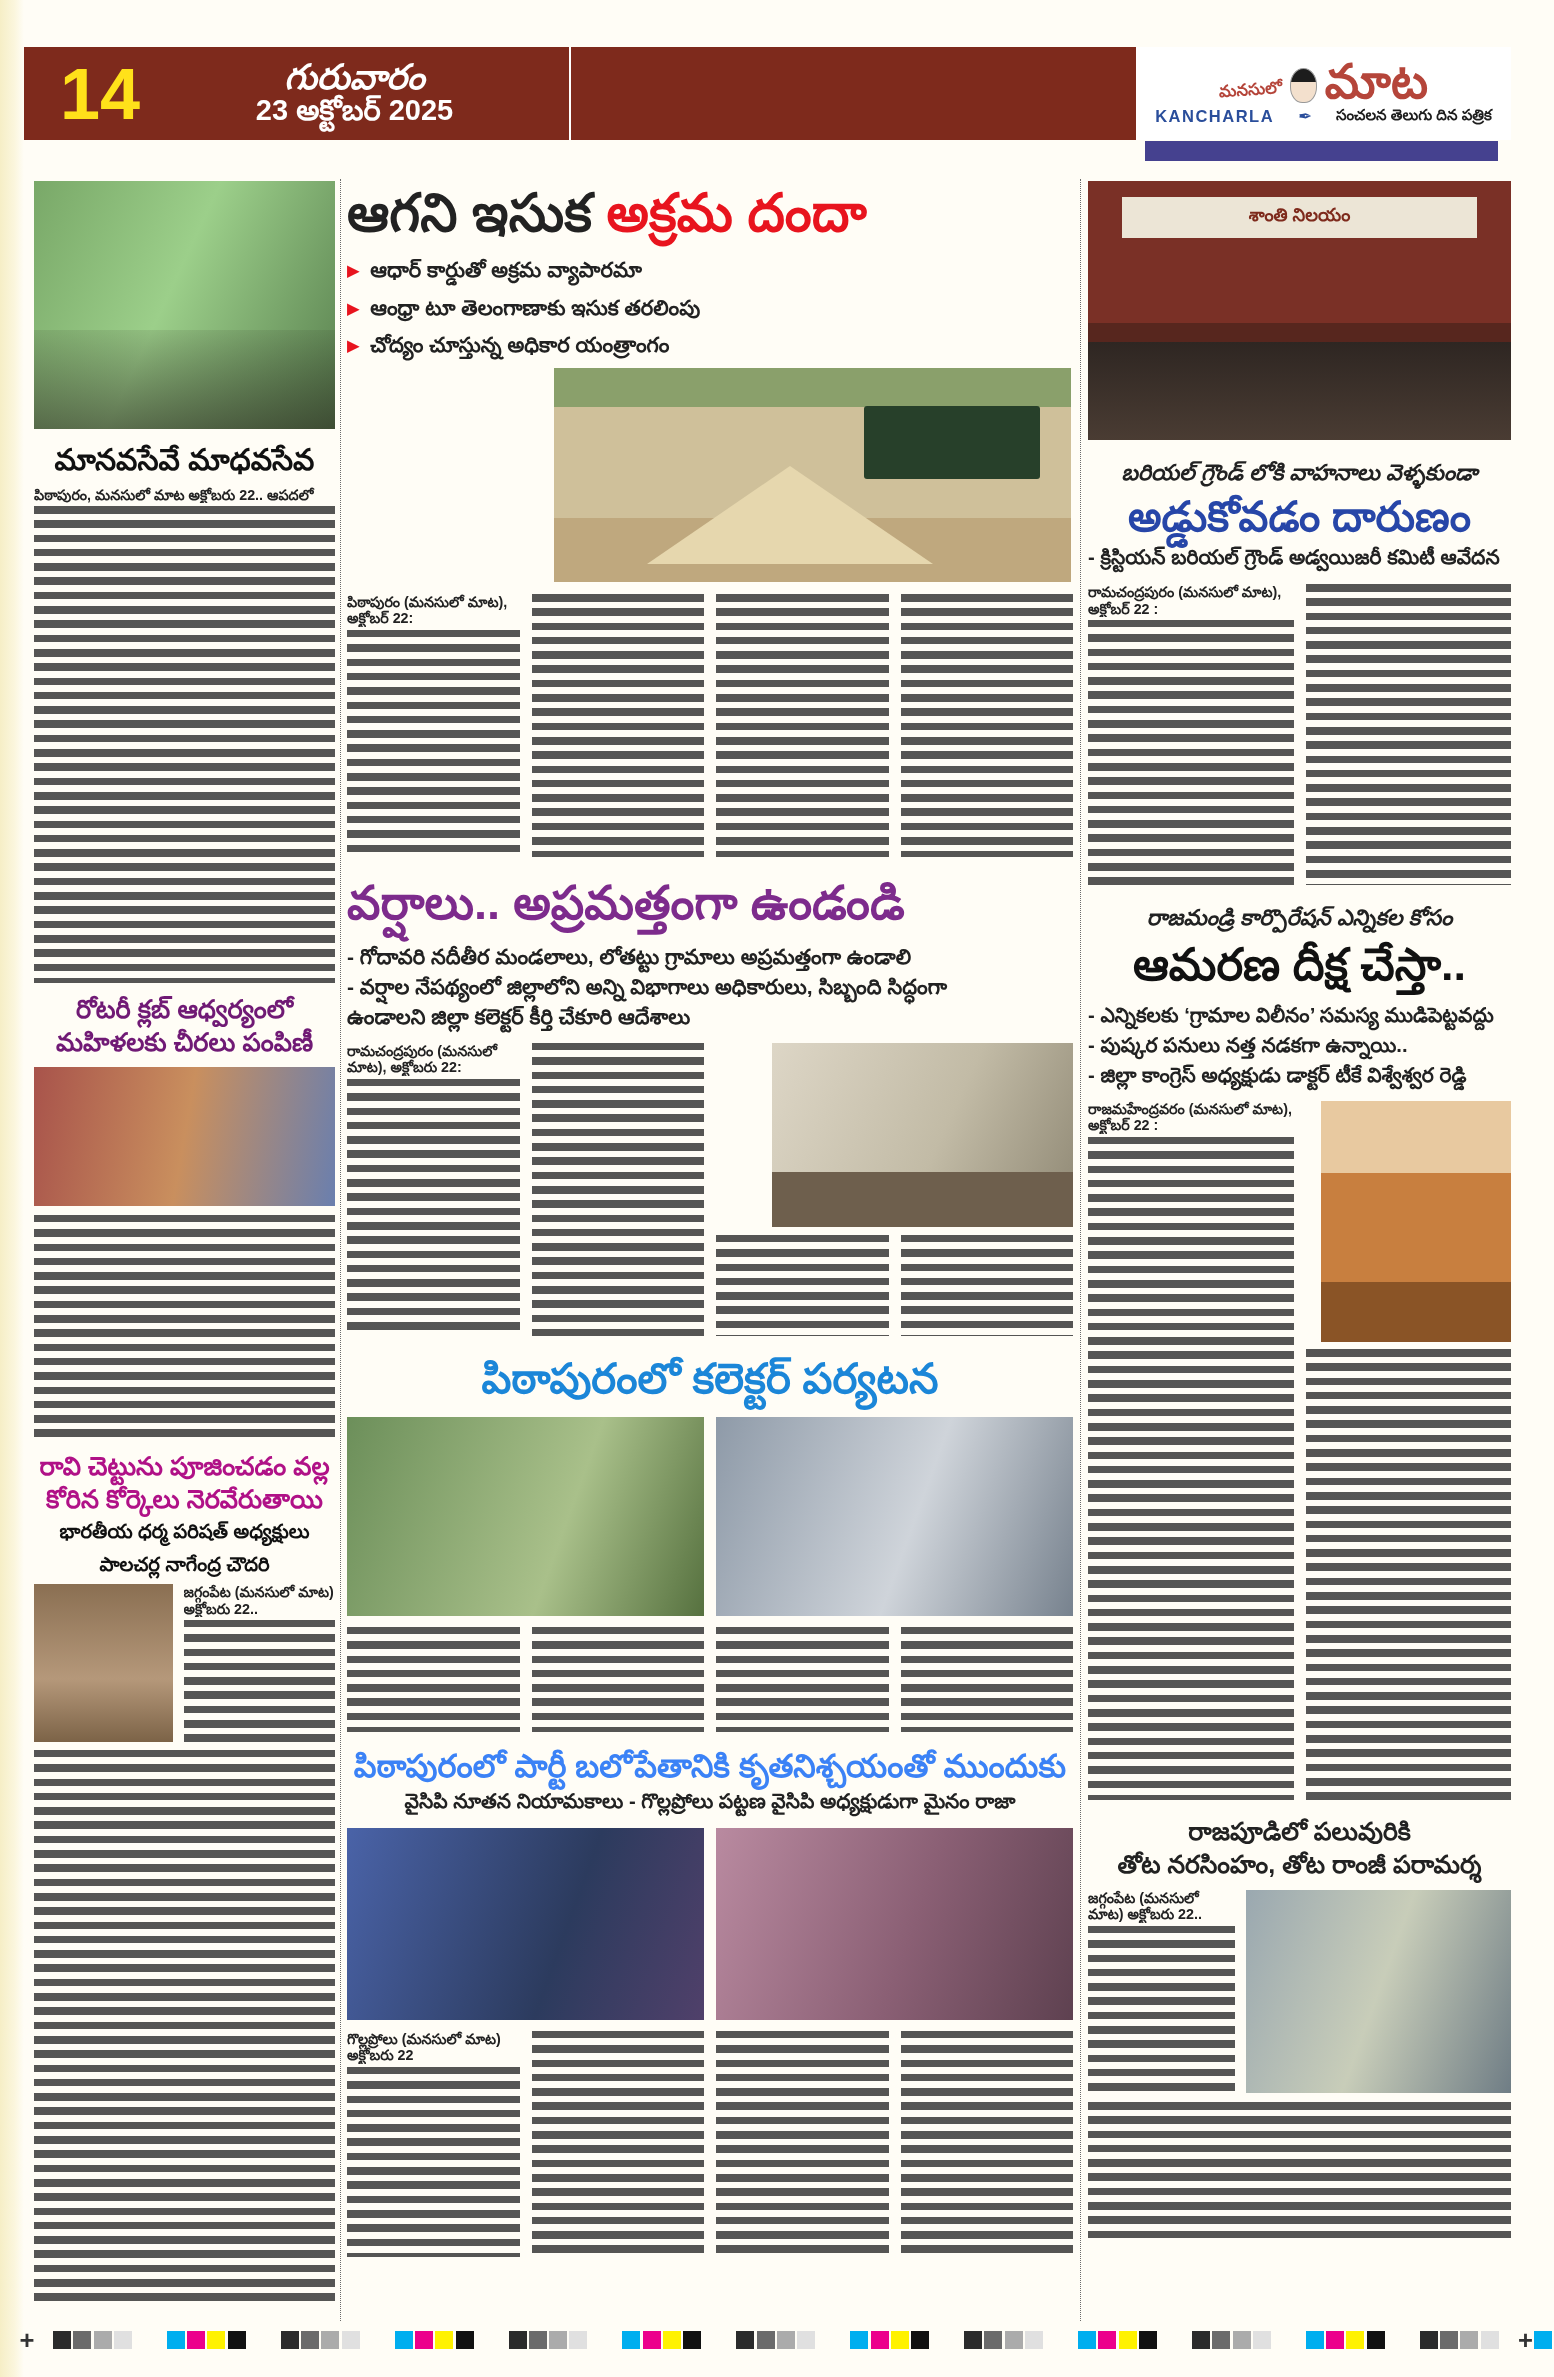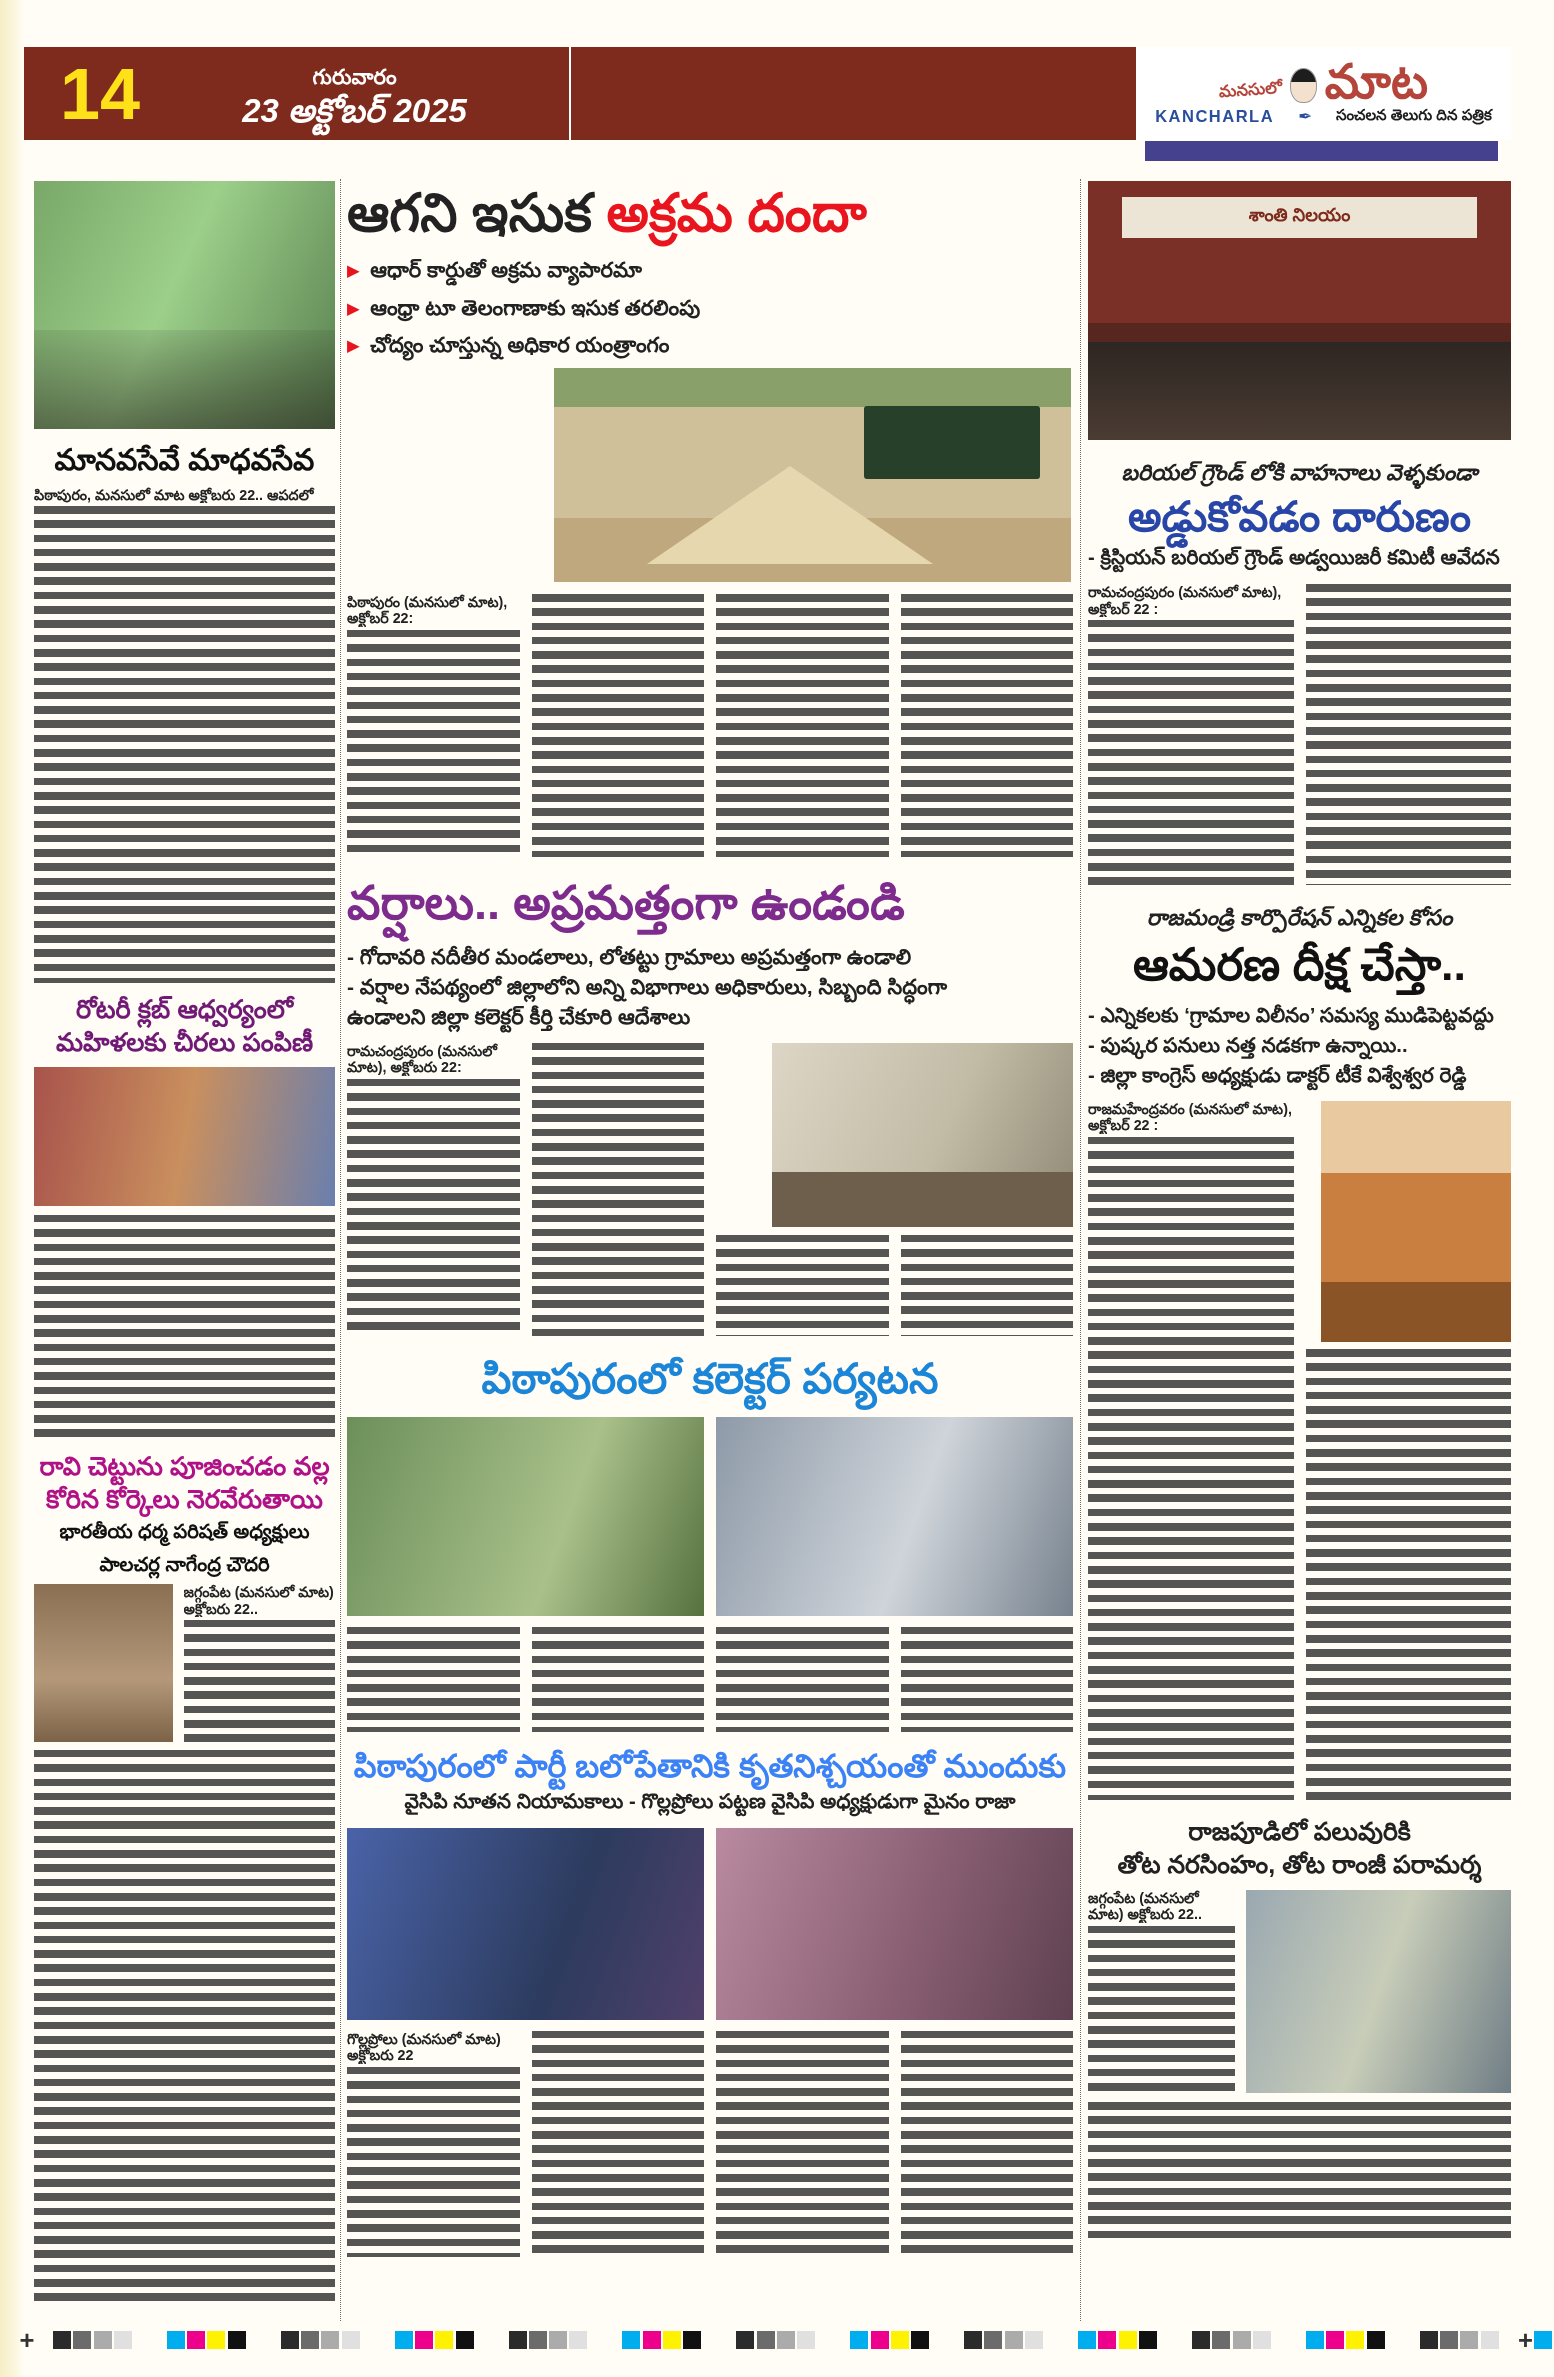--- a/index.html
+++ b/index.html
@@ -5,22 +5,22 @@
   html,body{margin:0;padding:0;background:#e9e6de;}
   .page{position:relative;width:1555px;height:2377px;background:#fffdf6;margin:0 auto;
         font-family:"Liberation Sans","DejaVu Sans",sans-serif;color:#222;overflow:hidden;}
   .page-edge{position:absolute;left:0;top:0;width:24px;height:100%;
         background:linear-gradient(to right,#f6eec6,#fbf6dd 60%,#fffdf6);}
   
   .band{position:absolute;left:24px;top:47px;width:1112px;height:93px;background:#7e2a1c;display:flex;}
   .band-cell1{width:545px;display:flex;align-items:center;border-right:2.3px solid #fff;}
   .pageno{font-size:72px;font-weight:bold;color:#ffe11a;margin-left:36px;line-height:1;}
   .datewrap{flex:1;text-align:center;color:#fff;font-weight:bold;}
-  .dateday{font-size:21px;line-height:33px;}
-  .datefull{font-size:33px;line-height:35px;font-style:italic;}
+  .dateday{font-size:35px;line-height:33px;font-style:italic;}
+  .datefull{font-size:29px;line-height:35px;}
   .band-cell2{flex:1;display:flex;flex-direction:column;align-items:center;justify-content:center;}
   .gen-news{color:#ffe11a;font-size:35px;font-weight:bold;letter-spacing:3px;
         border-bottom:3px solid #ffe11a;padding:0 7.5px 3px 7.5px;line-height:1.05;}
   .gen-news-te{margin-top:4.5px;color:#fff;font-size:19.6px;font-weight:bold;
         border:2.3px solid #fff;border-radius:9px;padding:0.8px 22.6px;}
   .logo-box{position:absolute;left:1136px;top:47px;width:375px;height:93px;background:#fff;
         display:flex;flex-direction:column;align-items:center;justify-content:center;}
   .logo-row{display:flex;align-items:flex-end;gap:7.5px;}
   .logo-pre{color:#b5453a;font-size:16.5px;font-weight:bold;transform:rotate(-4deg);}
   .face{width:25.6px;height:33px;border-radius:50% 50% 46% 46%;

